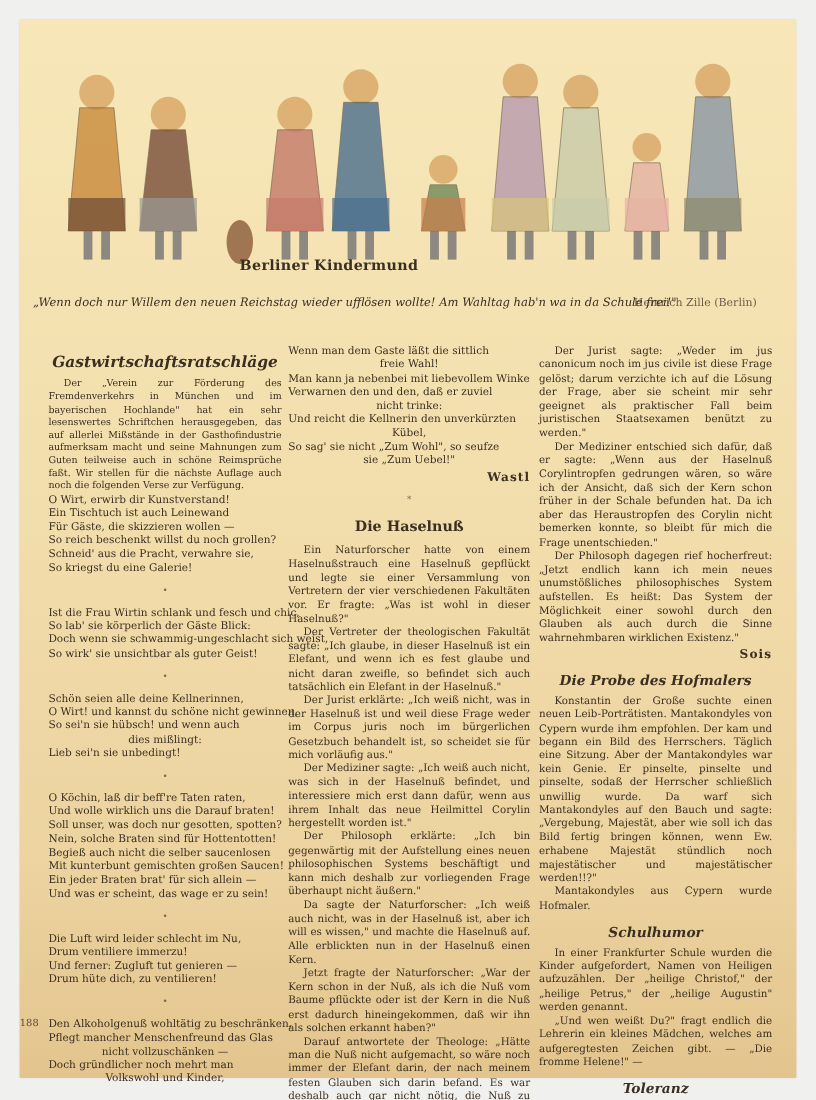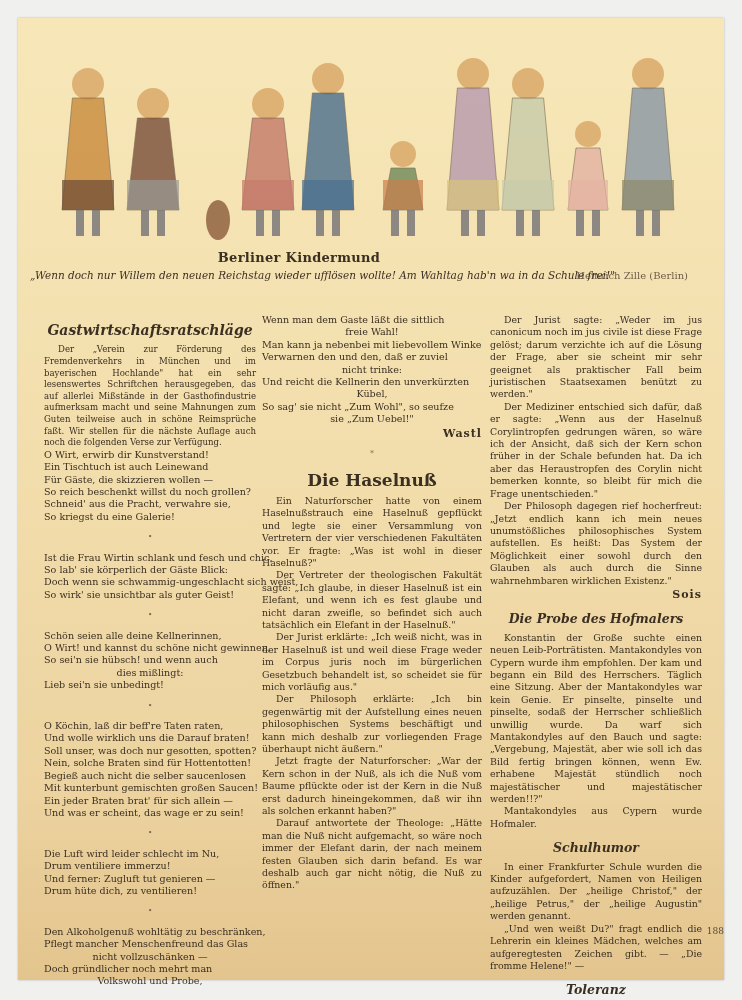--- a/index.html
+++ b/index.html
@@ -12,50 +12,50 @@
     .sheet {
       position: absolute; left: 18px; top: 18px;
       width: 706px; height: 962px;
       background: linear-gradient(180deg, #f7e7b8 0%, #f3dfae 40%, #ecd3a0 80%, #e3c48d 100%);
       box-shadow: 0 0 2px rgba(0,0,0,0.25);
     }
     .illustration {
       position: absolute; left: 40px; top: 22px; width: 660px; height: 208px;
     }
     .caption-title {
-      position: absolute; left: 0; width: 562px; top: 232px;
+      position: absolute; left: 0; width: 562px; top: 216px;
       text-align: center; font-weight: bold; font-size: 13px; letter-spacing: 0.3px;
     }
     .caption-author {
       position: absolute; right: 36px; top: 252px;
       font-size: 10px; color: #6e5d48;
     }
     .caption-quote {
       position: absolute; left: 0; width: 609px; top: 251px;
       text-align: center; font-size: 10.5px; font-style: italic;
     }
     .col { position: absolute; font-size: 9.4px; line-height: 12.4px; }
     .col1 { left: 26px; top: 292px; width: 212px; }
     .col2 { left: 244px; top: 296px; width: 220px; }
     .col3 { left: 472px; top: 296px; width: 212px; }
     .heading {
       text-align: center; font-weight: bold; font-size: 14px; margin: 14px 0 8px 0;
       font-style: italic;
     }
-    .heading.big { font-size: 17px; font-style: normal; }
+    .heading.big { font-size: 13px; font-style: normal; }
     .heading.small { font-size: 12.5px; margin: 12px 0 6px 0; }
     .intro { font-size: 8.6px; line-height: 11.6px; text-align: justify; margin-bottom: 10px; }
     .para { text-align: justify; text-indent: 14px; margin: 0; }
     .verse-line { white-space: nowrap; font-size: 9.6px; line-height: 12.4px; }
     .verse-line.right { text-align: center; }
     .stanza { margin-bottom: 4px; }
     .star { text-align: center; font-size: 8px; color: #7a6a55; margin: 8px 0; }
     .signature { text-align: right; font-weight: bold; font-size: 11px; letter-spacing: 1px; margin-top: 2px; }
     .page-number {
-      position: absolute; left: 0; width: 706px; top: 908px; text-align: right;
+      position: absolute; left: 0; width: 706px; top: 908px; text-align: left;
       font-size: 9px; color: #5a4a38;
     }
   </style>
 </head>
 <body>
 
 <div class="sheet">
 
   <svg class="illustration" viewBox="0 0 660 208" id="illus">
       <g>
@@ -174,21 +174,21 @@
           <div class="verse-line">Drum ventiliere immerzu!</div>
           <div class="verse-line">Und ferner: Zugluft tut genieren —</div>
           <div class="verse-line">Drum hüte dich, zu ventilieren!</div>
         </div>
         <div class="star">•</div>
         <div class="stanza">
           <div class="verse-line">Den Alkoholgenuß wohltätig zu beschränken,</div>
           <div class="verse-line">Pflegt mancher Menschenfreund das Glas</div>
           <div class="verse-line right">nicht vollzuschänken —</div>
           <div class="verse-line">Doch gründlicher noch mehrt man</div>
-          <div class="verse-line right">Volkswohl und Probe,</div>
+          <div class="verse-line right">Volkswohl und Kinder,</div>
         </div>
       </div>
   </div>
 
   <div class="col col2">
     <div id="col2-verses">
         <div class="verse-line">Wenn man dem Gaste läßt die sittlich</div>
         <div class="verse-line right">freie Wahl!</div>
         <div class="verse-line">Man kann ja nebenbei mit liebevollem Winke</div>
         <div class="verse-line">Verwarnen den und den, daß er zuviel</div>
@@ -198,21 +198,23 @@
         <div class="verse-line">So sag' sie nicht „Zum Wohl", so seufze</div>
         <div class="verse-line right">sie „Zum Uebel!"</div>
       </div>
     <div class="signature">Wastl</div>
     <div class="star">*</div>
     <div class="heading big">Die Haselnuß</div>
     <div id="col2-paras">
         <p class="para">Ein Naturforscher hatte von einem Haselnußstrauch eine Haselnuß gepflückt und legte sie einer Versammlung von Vertretern der vier verschiedenen Fakultäten vor. Er fragte: „Was ist wohl in dieser Haselnuß?"</p>
         <p class="para">Der Vertreter der theologischen Fakultät sagte: „Ich glaube, in dieser Haselnuß ist ein Elefant, und wenn ich es fest glaube und nicht daran zweifle, so befindet sich auch tatsächlich ein Elefant in der Haselnuß."</p>
         <p class="para">Der Jurist erklärte: „Ich weiß nicht, was in der Haselnuß ist und weil diese Frage weder im Corpus juris noch im bürgerlichen Gesetzbuch behandelt ist, so scheidet sie für mich vorläufig aus."</p>
+        <p class="para">Der Mediziner sagte: „Ich weiß auch nicht, was sich in der Haselnuß befindet, und interessiere mich erst dann dafür, wenn aus ihrem Inhalt das neue Heilmittel Corylin hergestellt worden ist."</p>
         <p class="para">Der Philosoph erklärte: „Ich bin gegenwärtig mit der Aufstellung eines neuen philosophischen Systems beschäftigt und kann mich deshalb zur vorliegenden Frage überhaupt nicht äußern."</p>
+        <p class="para">Da sagte der Naturforscher: „Ich weiß auch nicht, was in der Haselnuß ist, aber ich will es wissen," und machte die Haselnuß auf. Alle erblickten nun in der Haselnuß einen Kern.</p>
         <p class="para">Jetzt fragte der Naturforscher: „War der Kern schon in der Nuß, als ich die Nuß vom Baume pflückte oder ist der Kern in die Nuß erst dadurch hineingekommen, daß wir ihn als solchen erkannt haben?"</p>
         <p class="para">Darauf antwortete der Theologe: „Hätte man die Nuß nicht aufgemacht, so wäre noch immer der Elefant darin, der nach meinem festen Glauben sich darin befand. Es war deshalb auch gar nicht nötig, die Nuß zu öffnen."</p>
       </div>
   </div>
 
   <div class="col col3">
     <div id="col3-hasel">
         <p class="para">Der Jurist sagte: „Weder im jus canonicum noch im jus civile ist diese Frage gelöst; darum verzichte ich auf die Lösung der Frage, aber sie scheint mir sehr geeignet als praktischer Fall beim juristischen Staatsexamen benützt zu werden."</p>
         <p class="para">Der Mediziner entschied sich dafür, daß er sagte: „Wenn aus der Haselnuß Corylintropfen gedrungen wären, so wäre ich der Ansicht, daß sich der Kern schon früher in der Schale befunden hat. Da ich aber das Heraustropfen des Corylin nicht bemerken konnte, so bleibt für mich die Frage unentschieden."</p>
         <p class="para">Der Philosoph dagegen rief hocherfreut: „Jetzt endlich kann ich mein neues unumstößliches philosophisches System aufstellen. Es heißt: Das System der Möglichkeit einer sowohl durch den Glauben als auch durch die Sinne wahrnehmbaren wirklichen Existenz."</p>

